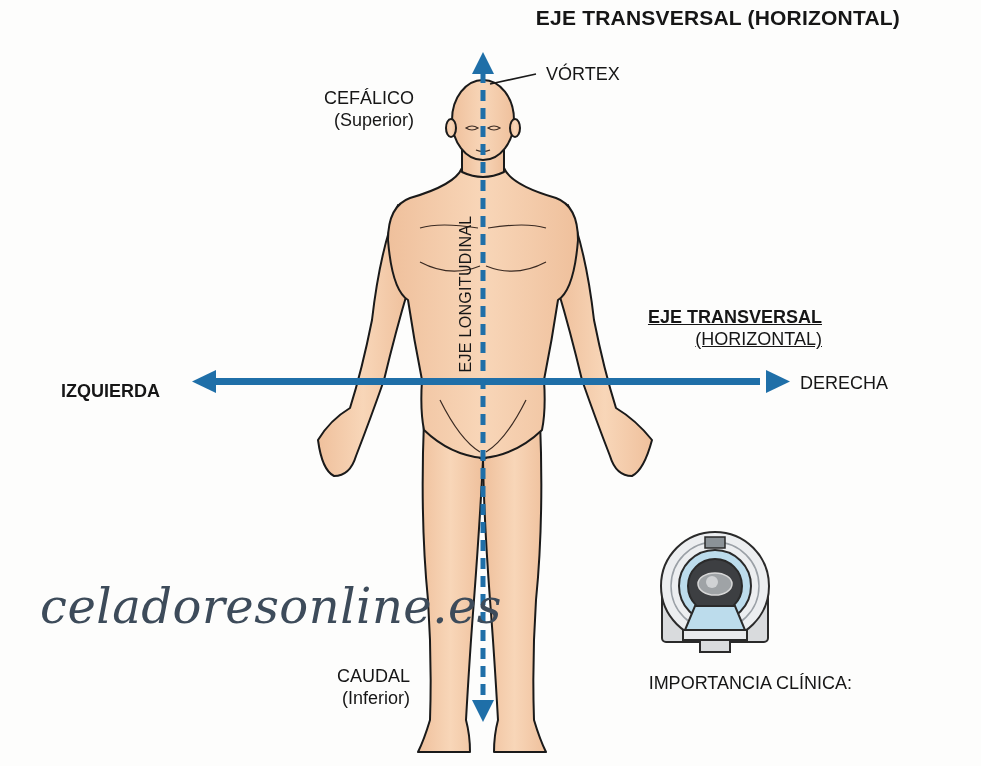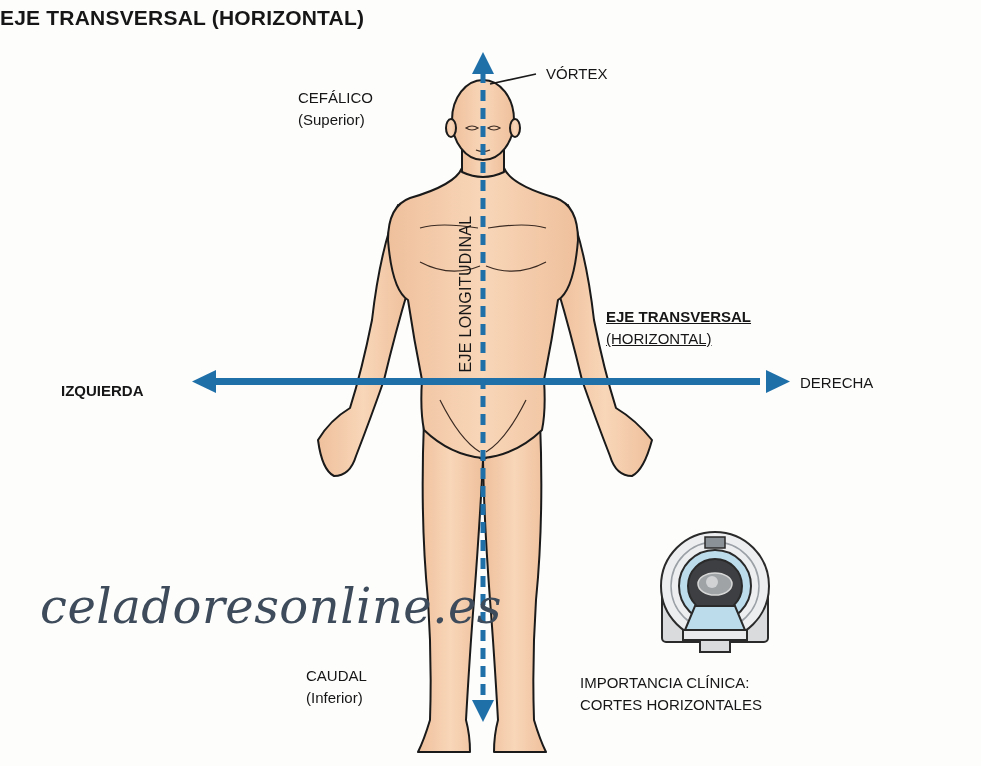--- a/index.html
+++ b/index.html
@@ -4,24 +4,24 @@
   <style>
     html, body { margin: 0; padding: 0; }
     body {
       width: 981px; height: 766px; position: relative; overflow: hidden;
       background: #fdfdfc;
       font-family: "Liberation Sans", "DejaVu Sans", sans-serif;
       color: #161616;
     }
     .abs { position: absolute; }
     .title {
-      left: 0; width: 900px; top: 6px; text-align: left;
+      left: 0; width: 900px; top: 6px; text-align: right;
       font-weight: bold; font-size: 21px; letter-spacing: 0.2px;
     }
-    .lbl { font-size: 15px; line-height: 22px; text-align: left; white-space: nowrap; }
+    .lbl { font-size: 18px; line-height: 22px; text-align: right; white-space: nowrap; }
     .bold { font-weight: bold; }
     #figure { position: absolute; left: 0; top: 0; }
     .watermark {
       left: 40px; top: 538px;
       font-family: "DejaVu Serif", "Liberation Serif", serif;
       font-style: italic; font-size: 48px; color: #3d4b5a;
       letter-spacing: 0.5px; white-space: nowrap; margin-top: 40px;
     }
     .vertical-label {
       left: 466px; top: 294px; transform: translate(-50%, -50%) rotate(-90deg);
@@ -119,14 +119,13 @@
 
 <div class="abs watermark">celadoresonline.es</div>
 
 <div class="abs lbl" style="left:306px; top:665px; width:104px;">
   <div>CAUDAL</div>
   <div>(Inferior)</div>
 </div>
 
 <div class="abs lbl" style="left:580px; top:672px; width:272px;">
   <div>IMPORTANCIA CLÍNICA:</div>
-  <div>CORTES HORIZONTALES</div>
 </div>
 
 </body></html>

